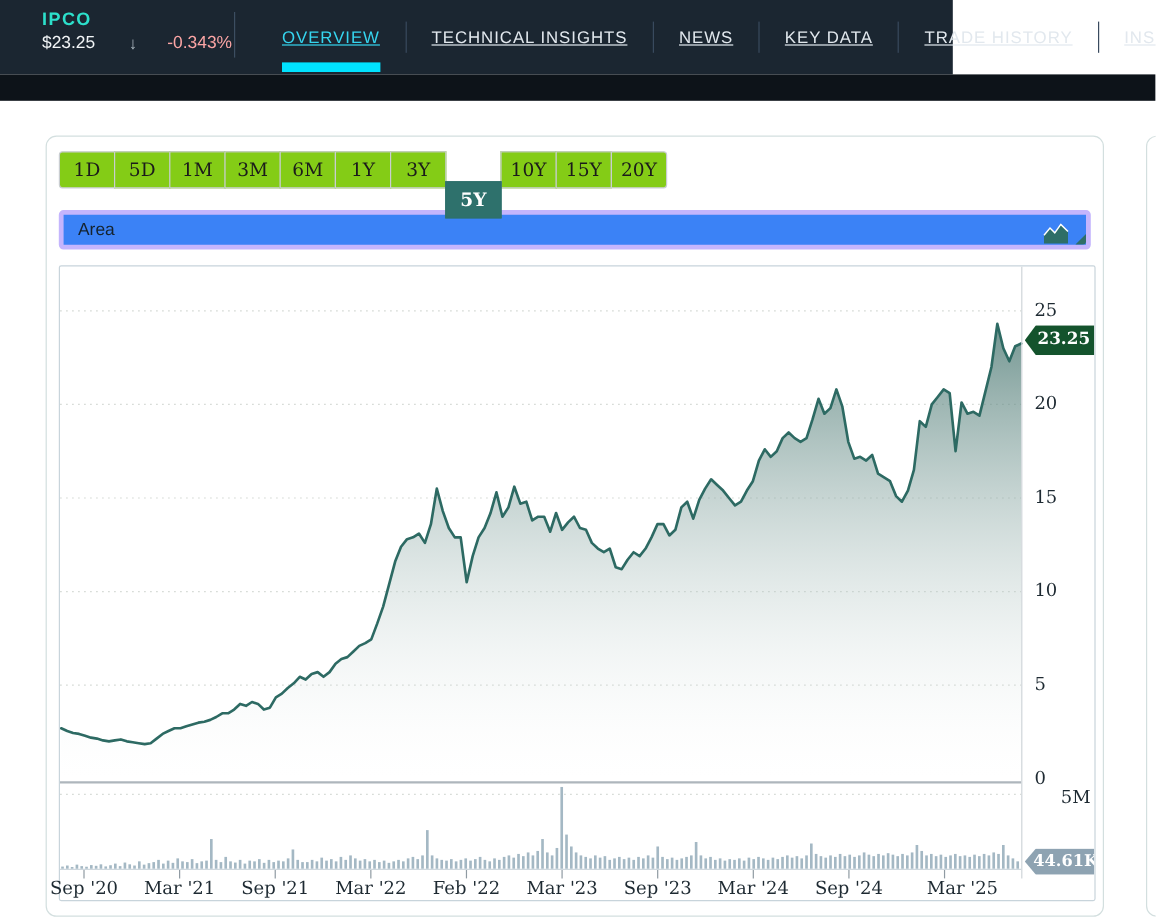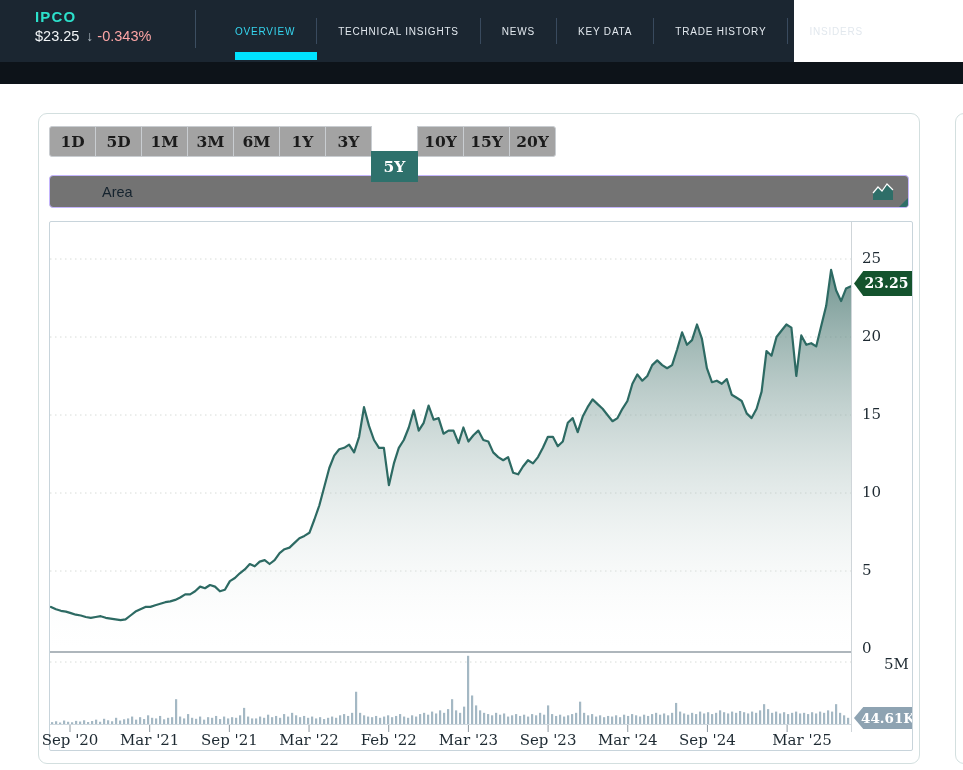--- a/index.html
+++ b/index.html
@@ -4,50 +4,50 @@
 <style>
   html,body{margin:0;padding:0;background:#fff;}
   body{width:963px;height:770px;overflow:hidden;position:relative;
        font-family:"Liberation Sans",sans-serif;}
 
   
   .header{position:absolute;left:0;top:0;width:794px;height:62px;background:#1b2631;}
   .subheader{position:absolute;left:0;top:62px;width:963px;height:22px;background:#0d1319;}
   .ticker-block{position:absolute;left:35px;top:8px;}
   .ticker-symbol{font-size:15px;font-weight:bold;letter-spacing:1.2px;color:#2ce0cb;}
-  .price-row{margin-top:3px;font-size:14.5px;color:#f2f5f7;display:flex;align-items:center;}
+  .price-row{margin-top:3px;font-size:14.5px;color:#f2f5f7;display:flex;align-items:center;gap:21px;}
   .price-arrow{color:#aeb9c2;margin:0 4px 0 7px;font-size:14px;}
   .price-change{color:#fca5a5;}
   .header-divider{position:absolute;left:195px;top:10px;width:1px;height:38px;background:#3c4e61;}
   .nav{position:absolute;left:214px;top:0;height:62px;display:flex;align-items:center;}
-  .nav-item{padding:0 21px;font-size:10px;letter-spacing:0.8px;color:#e2e8ee;
-            text-transform:uppercase;white-space:nowrap;cursor:pointer;}
+  .nav-item{padding:0 21px;font-size:14px;letter-spacing:0.8px;color:#e2e8ee;
+            text-transform:uppercase;white-space:nowrap;cursor:pointer;text-decoration:underline;}
   .nav-item.active{color:#35d5ef;}
   .nav-divider{width:1px;height:26px;background:#394a5e;}
   .tab-underline{position:absolute;left:235px;top:52px;width:82px;height:8px;background:#00e3ff;}
 
   
   .card-main{position:absolute;left:38px;top:113px;width:880px;height:649px;
              background:#fff;border:1px solid #d3dfdf;border-radius:9px;}
   .card-side{position:absolute;left:955px;top:113px;width:40px;height:649px;
              background:#fff;border:1px solid #d3dfdf;border-radius:9px;}
 
   
   .range-group{position:absolute;left:10px;top:12px;display:flex;}
-  .range-btn{width:47px;height:31px;box-sizing:border-box;background:#a3a3a3;border:1px solid #c9cdd1;
+  .range-btn{width:47px;height:31px;box-sizing:border-box;background:#84cc16;border:1px solid #c9cdd1;
              margin-left:-1px;display:flex;align-items:center;justify-content:center;
-             font-family:"DejaVu Serif",serif;font-size:15.5px;color:#1b1b1b;cursor:pointer;font-weight:bold;}
+             font-family:"DejaVu Serif",serif;font-size:15.5px;color:#1b1b1b;cursor:pointer;}
   .range-btn:first-child{margin-left:0;border-radius:3px 0 0 3px;}
   .range-btn:last-child{border-radius:0 3px 3px 0;}
   .range-btn.active{background:#2e716c;border-color:#2e716c;color:#fff;font-weight:bold;position:relative;z-index:2;margin-top:25px;}
 
   
   .chart-select{position:absolute;left:10px;top:61px;width:860px;height:33px;box-sizing:border-box;
-                background:#737373;border:1px solid #c4b5fd;border-radius:4px;cursor:pointer;
-                display:flex;align-items:center;padding-left:40px;}
+                background:#3b82f6;border:4px solid #c4b5fd;border-radius:4px;cursor:pointer;
+                display:flex;align-items:center;}
   .chart-select-label{padding-left:12px;font-size:14.5px;color:#15232e;}
   .chart-select-icon{position:absolute;right:14px;top:7px;}
   .select-corner{position:absolute;right:0;bottom:0;width:0;height:0;
                  border-left:9px solid transparent;border-bottom:9px solid #2e6e68;
                  border-bottom-right-radius:3px;}
 
   
   .chart-box{position:absolute;left:10px;top:107px;width:864px;height:530px;box-sizing:border-box;
              border:1px solid #c8d4db;border-radius:2px;background:#fff;}
   .chart-svg{position:absolute;left:0;top:0;}

